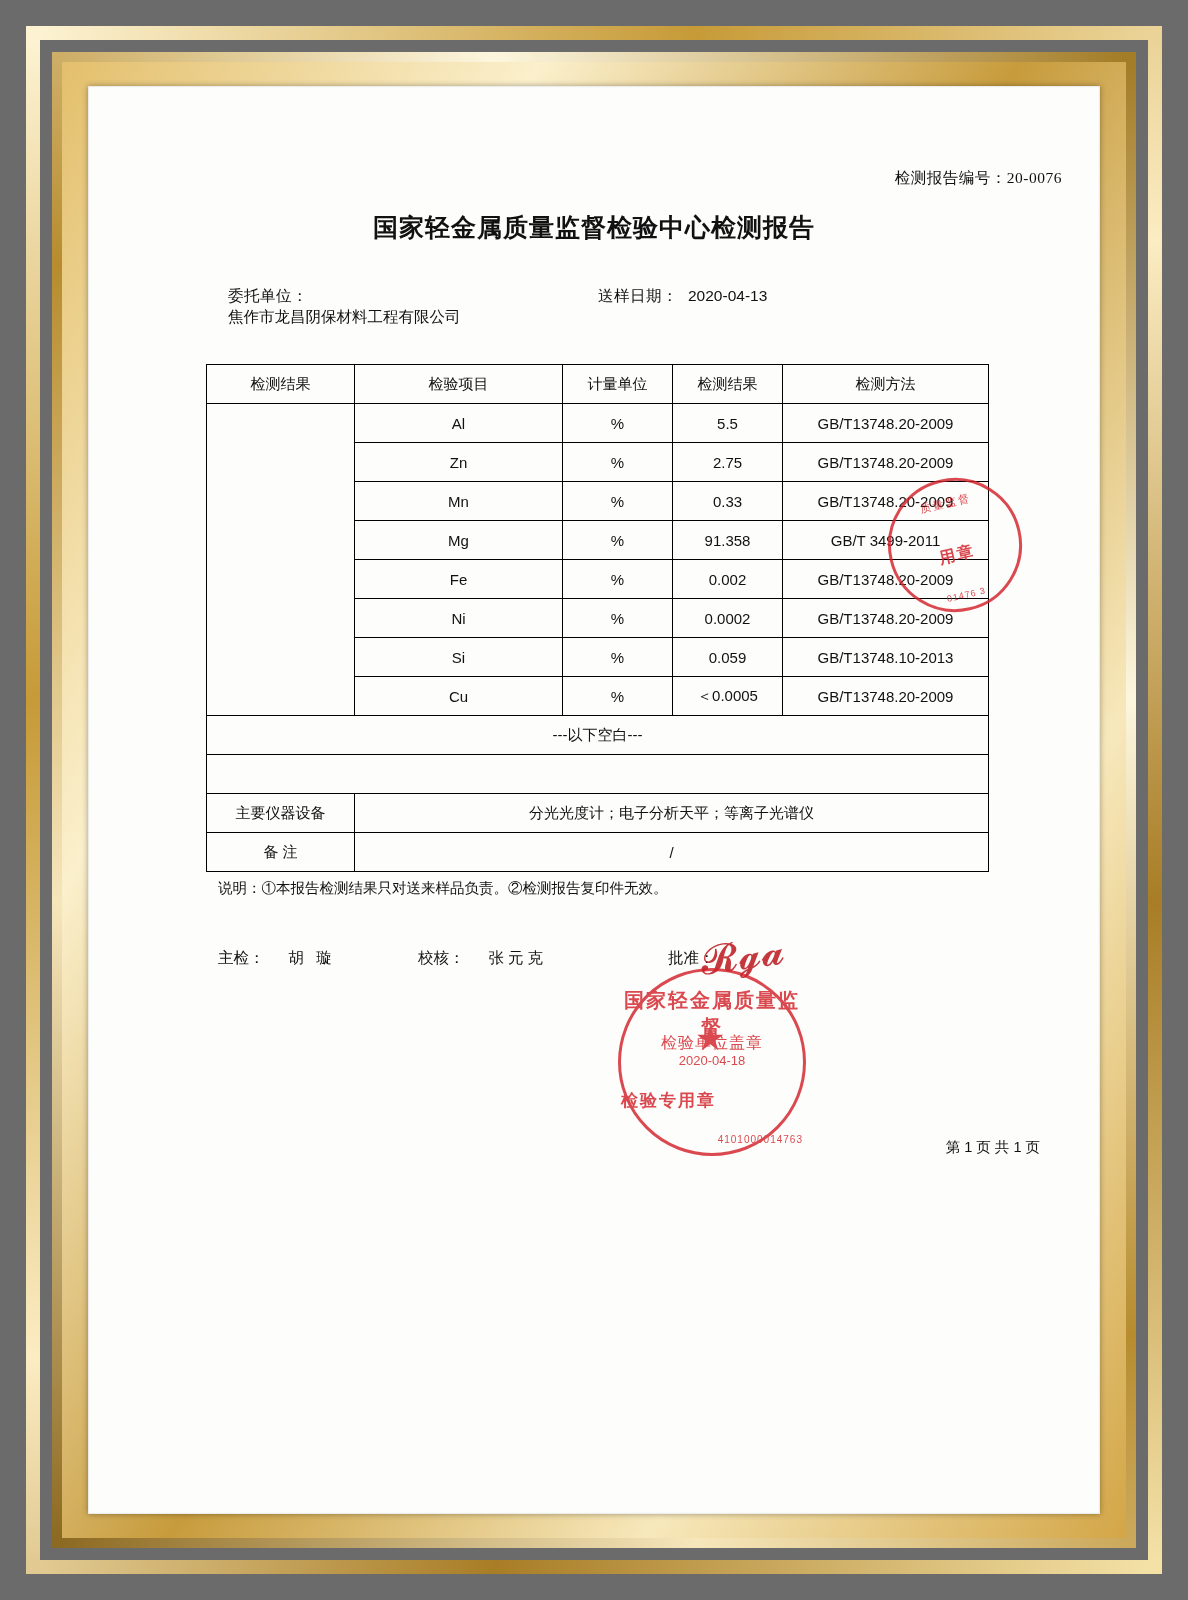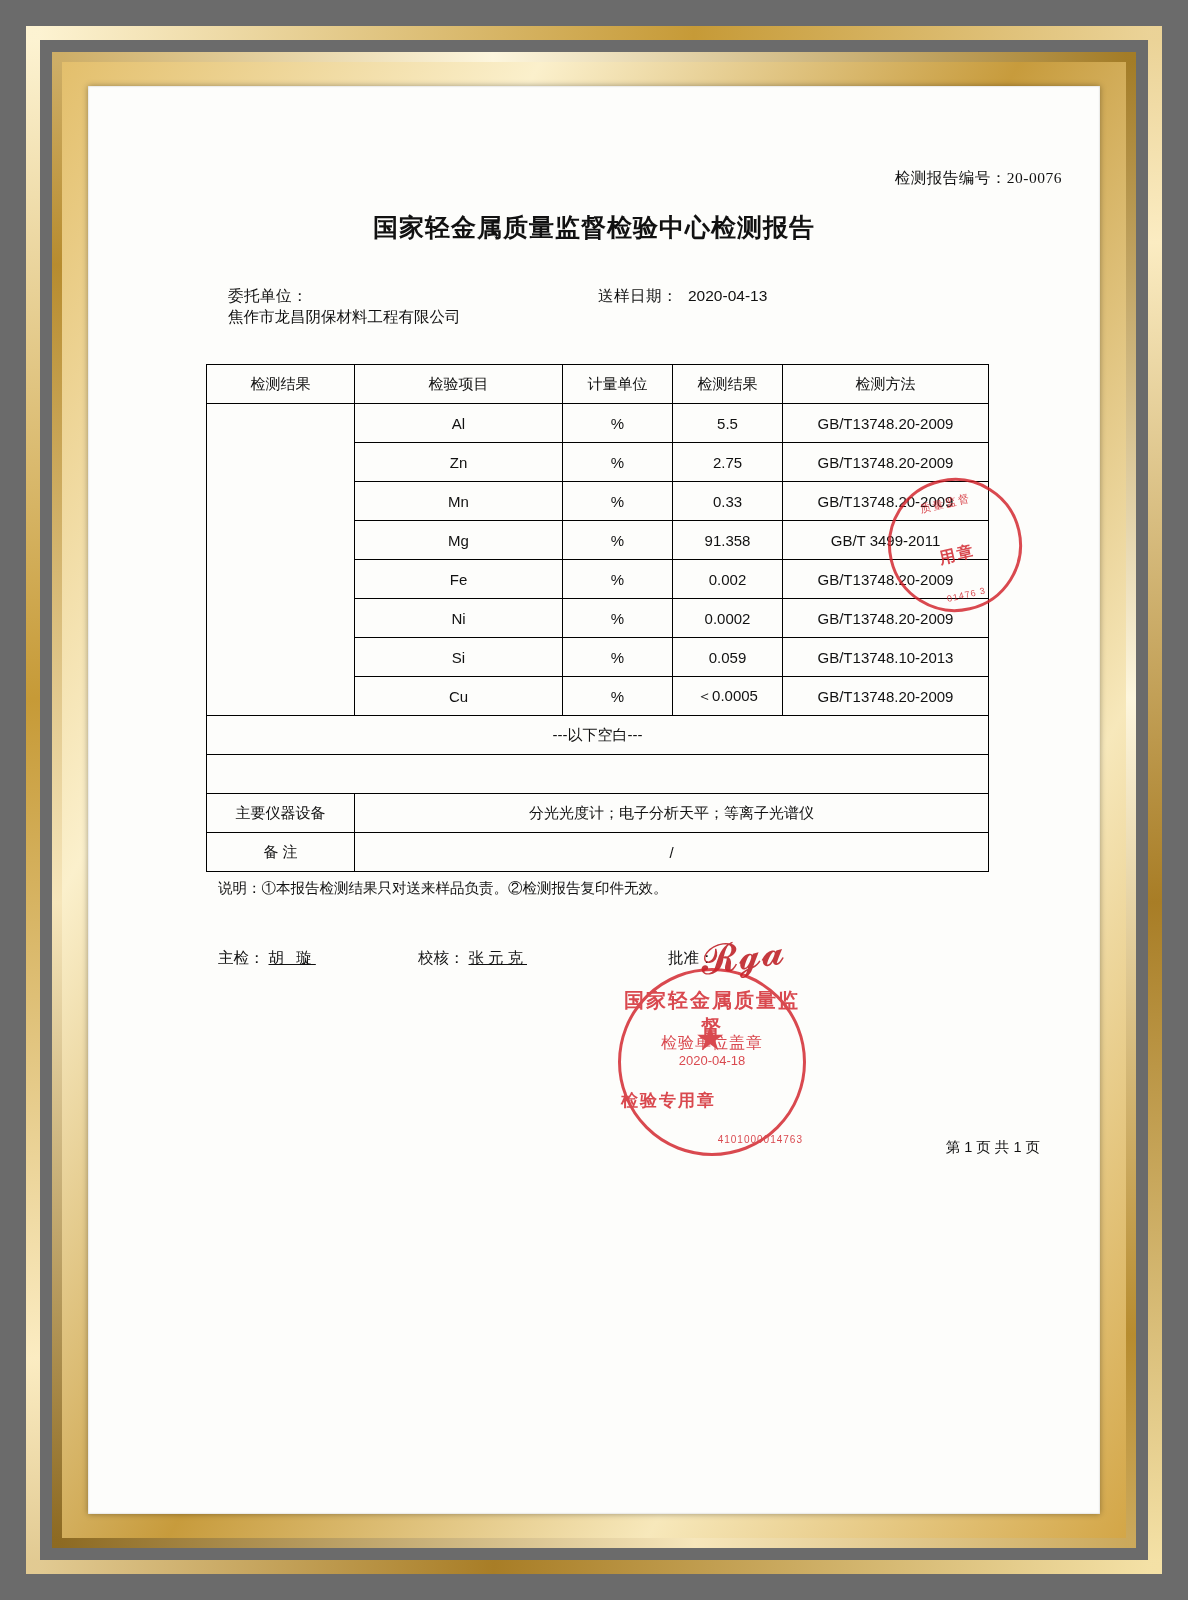--- a/index.html
+++ b/index.html
@@ -193,21 +193,21 @@
     width: 760px;
     font-size: 15.5px;
   }
   .sign-item {
     position: absolute;
     white-space: nowrap;
   }
   .sign-a { left: 0; }
   .sign-b { left: 200px; }
   .sign-c { left: 450px; }
-  .sign-name { margin-left: 4px; letter-spacing: 4px; text-decoration: underline; }
+  .sign-name { margin-left: 24px; letter-spacing: 4px; }
 
   .page-num {
     position: absolute;
     right: 60px;
     top: 1052px;
     font-size: 14.5px;
     white-space: nowrap;
   }
 
   

